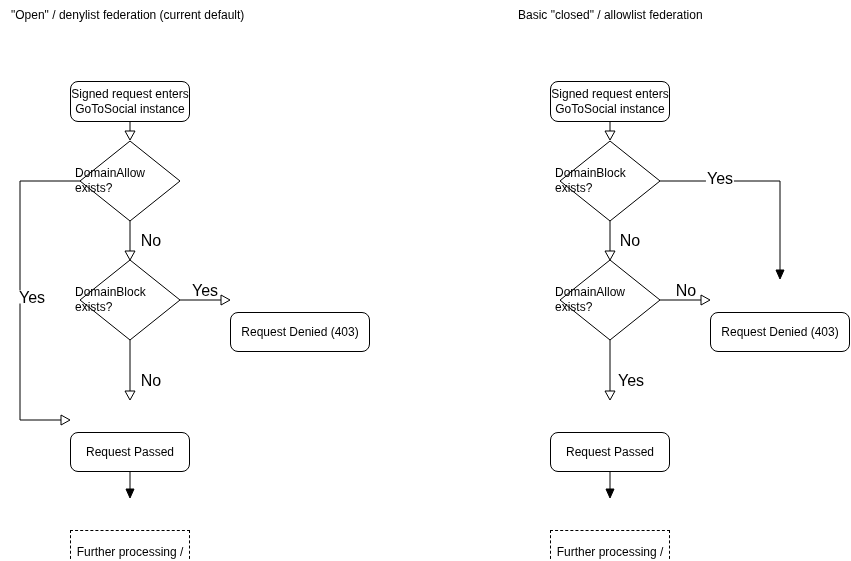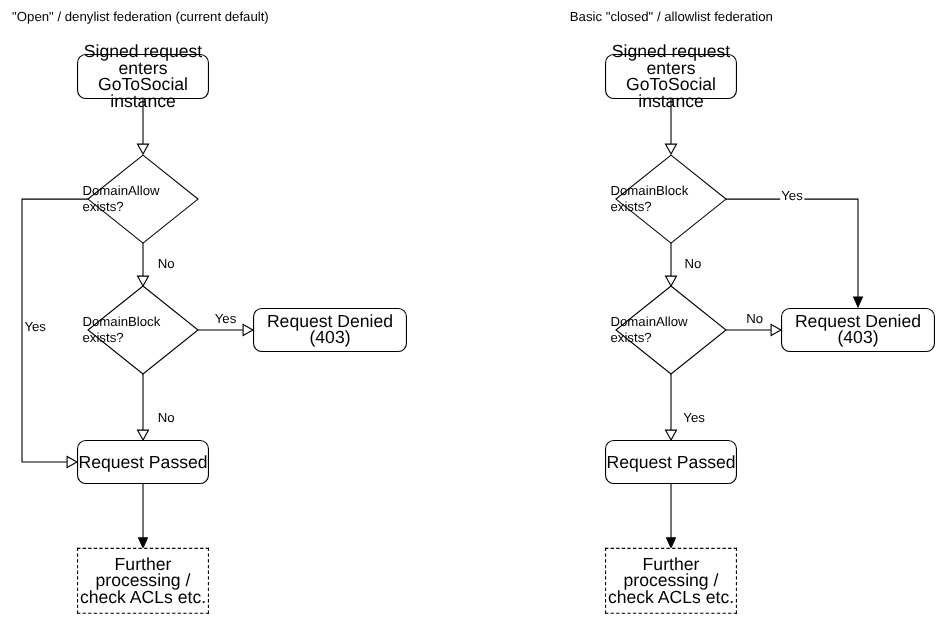--- a/index.html
+++ b/index.html
@@ -12,30 +12,30 @@
   .diamond{fill:#ffffff;stroke:#000000;stroke-width:1;}
   .head-open{fill:#ffffff;stroke:#000000;stroke-width:1;}
   .head-filled{fill:#000000;stroke:#000000;stroke-width:1;}
   .chart-title{
     position:absolute;font-size:12px;line-height:14px;white-space:pre;
   }
   .node{
     position:absolute;box-sizing:border-box;background:#ffffff;
     border:1px solid #000000;border-radius:8px;
     display:flex;align-items:center;justify-content:center;
-    text-align:center;font-size:16px;line-height:15px;white-space:pre-line;
+    text-align:center;font-size:12px;line-height:15px;white-space:pre-line;margin-top:32px;
   }
   .node.dashed{border-style:dashed;border-radius:0;}
   .dlabel{
     position:absolute;width:110px;text-align:left;
     font-size:12px;line-height:15px;white-space:pre-line;
   }
   .elabel{
     position:absolute;transform:translate(-50%,-50%);
-    background:#ffffff;font-size:12px;line-height:13px;padding:0 1px;white-space:pre;
+    background:#ffffff;font-size:16px;line-height:13px;padding:0 1px;white-space:pre;
   }
 </style>
 </head>
 <body>
 
 <div class="canvas">
 
   <svg width="851" height="561" viewBox="0 0 851 561">
 
     <g>

